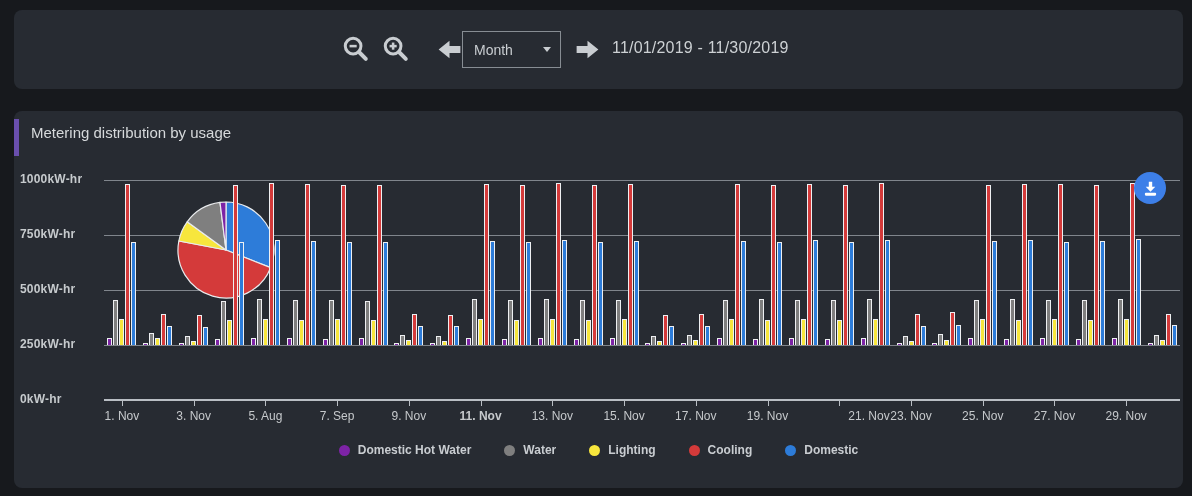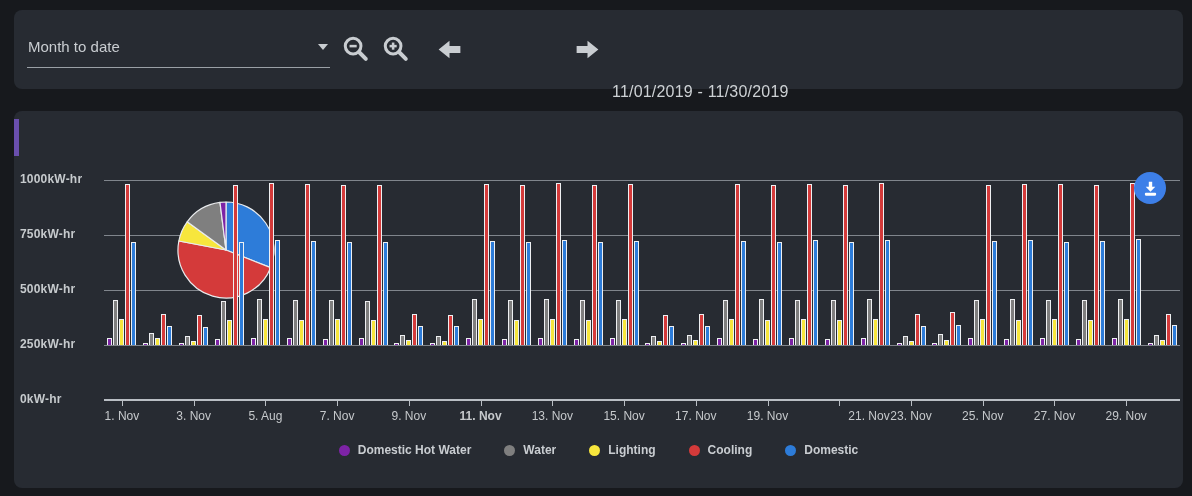--- a/index.html
+++ b/index.html
@@ -24,21 +24,21 @@
     color:#c9cdd1; padding:0; cursor:pointer; }
   .icon-btn svg { width:100%; height:100%; display:block; }
   .btn-zoom-out { left:327px; }
   .btn-zoom-in  { left:367px; }
   .btn-prev     { left:421px; top:25px; width:29px; height:29px; }
   .btn-next     { left:559px; top:25px; width:29px; height:29px; }
   .select-month { position:absolute; left:448px; top:21px; width:99px; height:37px;
     border:1px solid #878d93; background:transparent; cursor:pointer; }
   .select-month .val { position:absolute; left:11px; top:10px; font-size:14px; color:#c9cdd1; }
   .select-month .caret { right:9px; top:15px; border-left-width:4px; border-right-width:4px; border-top-width:5px; }
-  .date-range { position:absolute; left:598px; top:29px; font-size:16px; color:#cdd1d4; letter-spacing:.2px;margin-top:44px; }
+  .date-range { position:absolute; left:598px; top:29px; font-size:16px; color:#cdd1d4; letter-spacing:.2px; }
 
   
   .chart-panel { top:111px; height:377px; }
   .accent { position:absolute; left:0; top:8px; width:5px; height:37px; background:#6a4fae; }
   .panel-title { position:absolute; left:17px; top:13px; margin:0; font-size:15px; font-weight:400; color:#d6d9db; }
 
   .y-label { position:absolute; left:6px; width:76px; text-align:left;
     font-size:12px; font-weight:700; color:#c6cacd; letter-spacing:.2px; }
 
   .plot-area { position:absolute; left:90px; top:69px; width:1076px; height:165px; }
@@ -58,54 +58,55 @@
   .legend { position:absolute; left:0; top:332px; width:100%;
     display:flex; justify-content:center; align-items:center; gap:33px; z-index:4; }
   .legend-item { display:flex; align-items:center; gap:8px; cursor:pointer; }
   .legend-dot { width:11px; height:11px; border-radius:50%; }
   .legend-label { font-size:12px; font-weight:700; color:#c9cdd1; }
 </style>
 </head>
 <body>
 
 <div class="panel toolbar">
-  <div class="range-dd">
-    <span class="val">Month to date</span>
-    <span class="caret"></span>
-  </div>
   <button class="icon-btn btn-zoom-out">
     <svg viewBox="0 0 26 26">
       <circle cx="10.5" cy="10.5" r="6.8" fill="none" stroke="currentColor" stroke-width="2.6"></circle>
       <line x1="15.6" y1="15.6" x2="21.5" y2="21.5" stroke="currentColor" stroke-width="3.4" stroke-linecap="round"></line>
       <line x1="7.4" y1="10.5" x2="13.6" y2="10.5" stroke="currentColor" stroke-width="2.2"></line>
     </svg>
   </button>
   <button class="icon-btn btn-zoom-in">
     <svg viewBox="0 0 26 26">
       <circle cx="10.5" cy="10.5" r="6.8" fill="none" stroke="currentColor" stroke-width="2.6"></circle>
       <line x1="15.6" y1="15.6" x2="21.5" y2="21.5" stroke="currentColor" stroke-width="3.4" stroke-linecap="round"></line>
       <line x1="7.4" y1="10.5" x2="13.6" y2="10.5" stroke="currentColor" stroke-width="2.2"></line>
       <line x1="10.5" y1="7.4" x2="10.5" y2="13.6" stroke="currentColor" stroke-width="2.2"></line>
     </svg>
   </button>
   <button class="icon-btn btn-prev">
     <svg viewBox="0 0 24 24">
       <path d="M21 9.2h-9V4.8L3 12l9 7.2v-4.4h9z" fill="currentColor"></path>
     </svg>
   </button>
+  <div class="select-month">
+    <span class="val">Month</span>
+    <span class="caret"></span>
+  </div>
   <button class="icon-btn btn-next">
     <svg viewBox="0 0 24 24">
       <path d="M3 9.2h9V4.8L21 12l-9 7.2v-4.4H3z" fill="currentColor"></path>
     </svg>
   </button>
   <span class="date-range">11/01/2019 - 11/30/2019</span>
 </div>
 
 <div class="panel chart-panel">
   <div class="accent"></div>
+  <h2 class="panel-title">Metering distribution by usage</h2>
   <div class="y-label" style="top: 281px;">0kW-hr</div>
     <div class="y-label" style="top: 226px;">250kW-hr</div>
     <div class="y-label" style="top: 171px;">500kW-hr</div>
     <div class="y-label" style="top: 116px;">750kW-hr</div>
     <div class="y-label" style="top: 61px;">1000kW-hr</div>
     <div id="yLabels"></div>
   <div class="plot-area" id="plotArea">
       <div class="axis-line"></div>
       <div class="gridline" style="top: 165px;"></div>
       <div class="gridline" style="top: 110px;"></div>
@@ -328,21 +329,21 @@
         <div class="bar" style="background: rgb(212, 58, 58); height: 31px;"></div>
         <div class="bar" style="background: rgb(45, 124, 217); height: 20px;"></div>
       </div>
       <div class="x-tick" style="left: 17.93px;"></div>
       <div class="x-tick-label" style="left: -22.07px;">1. Nov</div>
       <div class="x-tick" style="left: 89.67px;"></div>
       <div class="x-tick-label" style="left: 49.67px;">3. Nov</div>
       <div class="x-tick" style="left: 161.4px;"></div>
       <div class="x-tick-label" style="left: 121.4px;">5. Aug</div>
       <div class="x-tick" style="left: 233.13px;"></div>
-      <div class="x-tick-label" style="left: 193.13px;">7. Nov</div>
+      <div class="x-tick-label" style="left: 193.13px;">7. Sep</div>
       <div class="x-tick" style="left: 304.87px;"></div>
       <div class="x-tick-label" style="left: 264.87px;">9. Nov</div>
       <div class="x-tick" style="left: 376.6px;"></div>
       <div class="x-tick-label" style="left: 336.6px; font-weight: bold;">11. Nov</div>
       <div class="x-tick" style="left: 448.33px;"></div>
       <div class="x-tick-label" style="left: 408.33px;">13. Nov</div>
       <div class="x-tick" style="left: 520.07px;"></div>
       <div class="x-tick-label" style="left: 480.07px;">15. Nov</div>
       <div class="x-tick" style="left: 591.8px;"></div>
       <div class="x-tick-label" style="left: 551.8px;">17. Nov</div>

